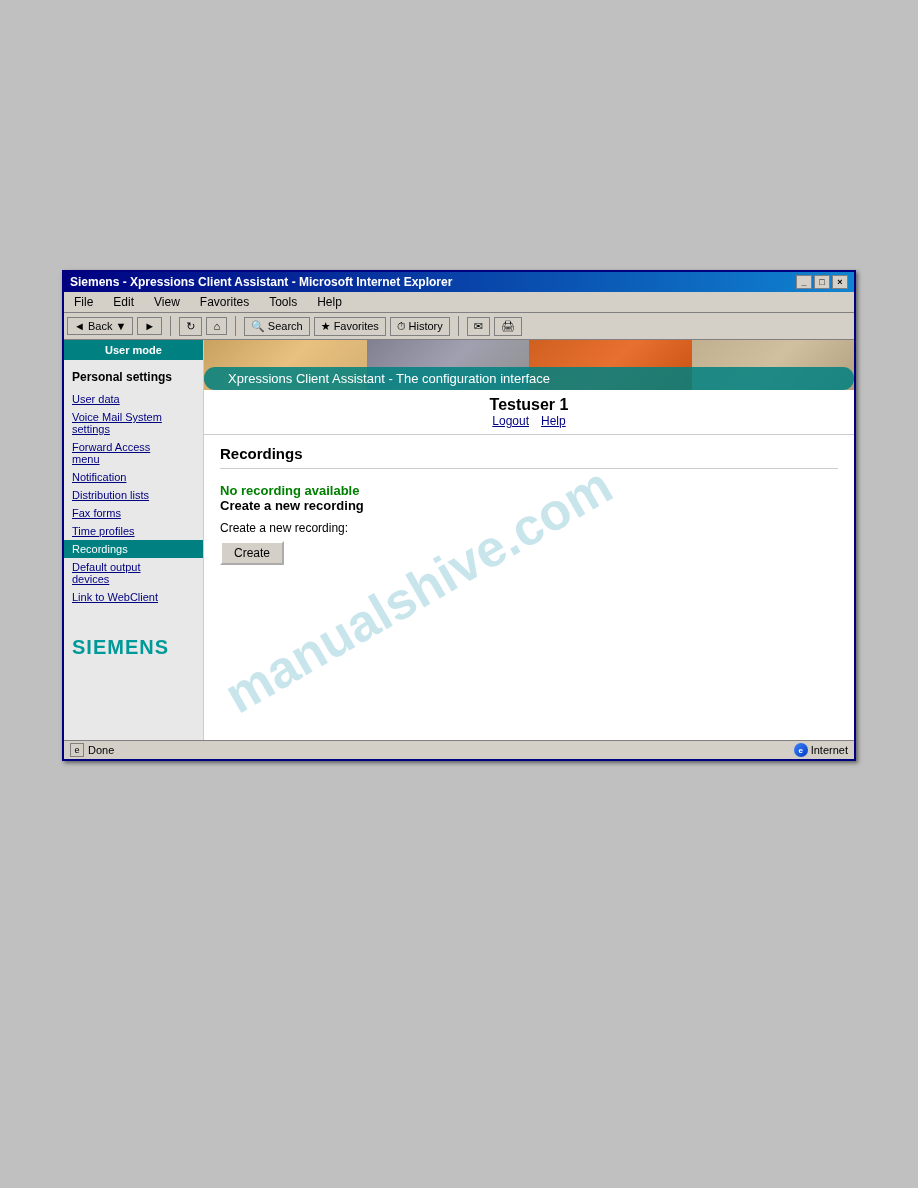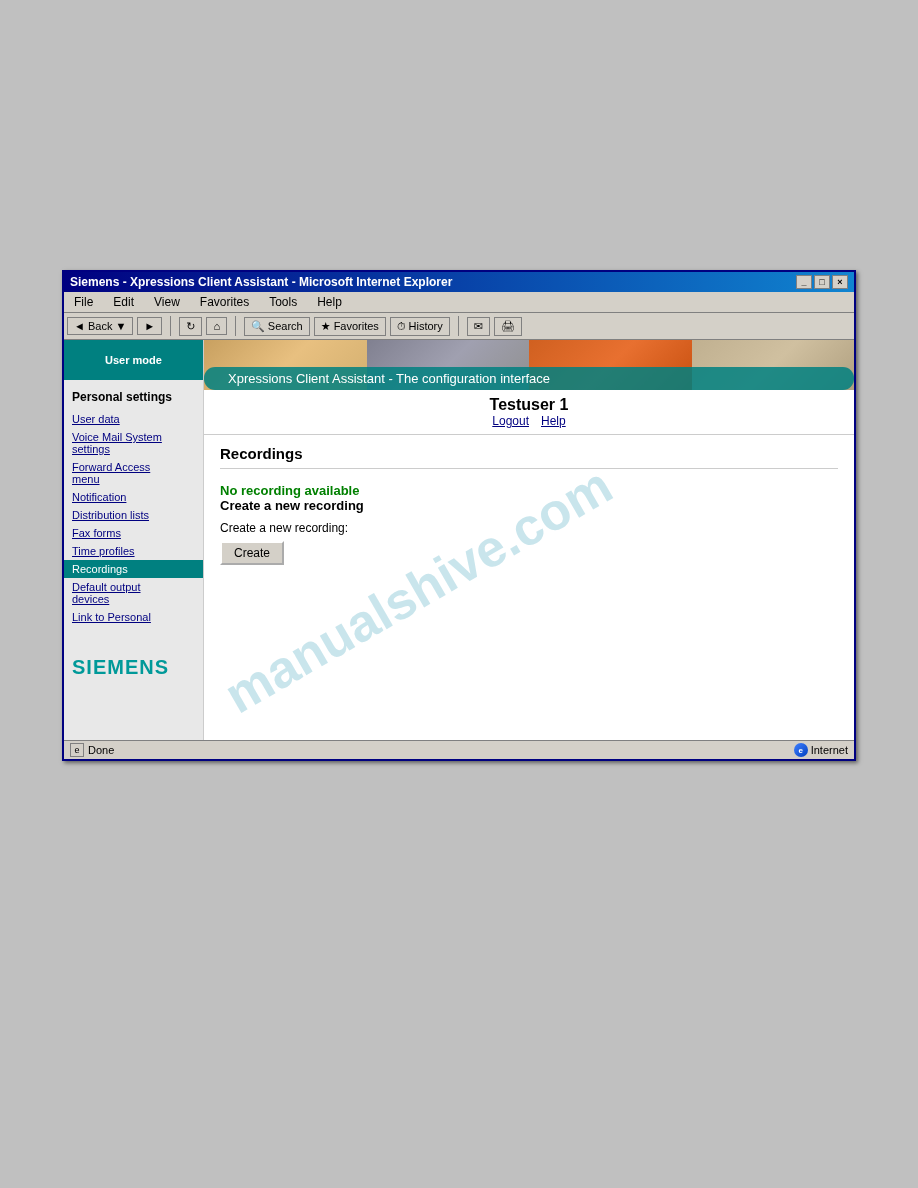--- a/index.html
+++ b/index.html
@@ -101,21 +101,21 @@
     .sidebar {
       width: 140px;
       background: #e8e8e8;
       border-right: 1px solid #ccc;
       min-height: 400px;
     }
     .user-mode-badge {
       background: #008080;
       color: white;
       text-align: center;
-      padding: 14px;
+      padding: 4px;
       font-size: 11px;
       font-weight: bold;
     }
     .sidebar-section-title {
       font-size: 12px;
       font-weight: bold;
       color: #000;
       padding: 10px 8px 6px 8px;
     }
     .sidebar-link {
@@ -353,21 +353,21 @@
 
       <a class="sidebar-link">User data</a>
       <a class="sidebar-link">Voice Mail System<br>settings</a>
       <a class="sidebar-link">Forward Access<br>menu</a>
       <a class="sidebar-link">Notification</a>
       <a class="sidebar-link">Distribution lists</a>
       <a class="sidebar-link">Fax forms</a>
       <a class="sidebar-link">Time profiles</a>
       <a class="sidebar-link active">Recordings</a>
       <a class="sidebar-link">Default output<br>devices</a>
-      <a class="sidebar-link">Link to Personal</a>
+      <a class="sidebar-link">Link to WebClient</a>
 
       <div class="siemens-logo">SIEMENS</div>
     </div>
 
     <div class="content-area">
 
       <div class="header-banner">
         <div class="header-images">
           <div class="header-img-block keyboard"></div>
           <div class="header-img-block calculator"></div>

